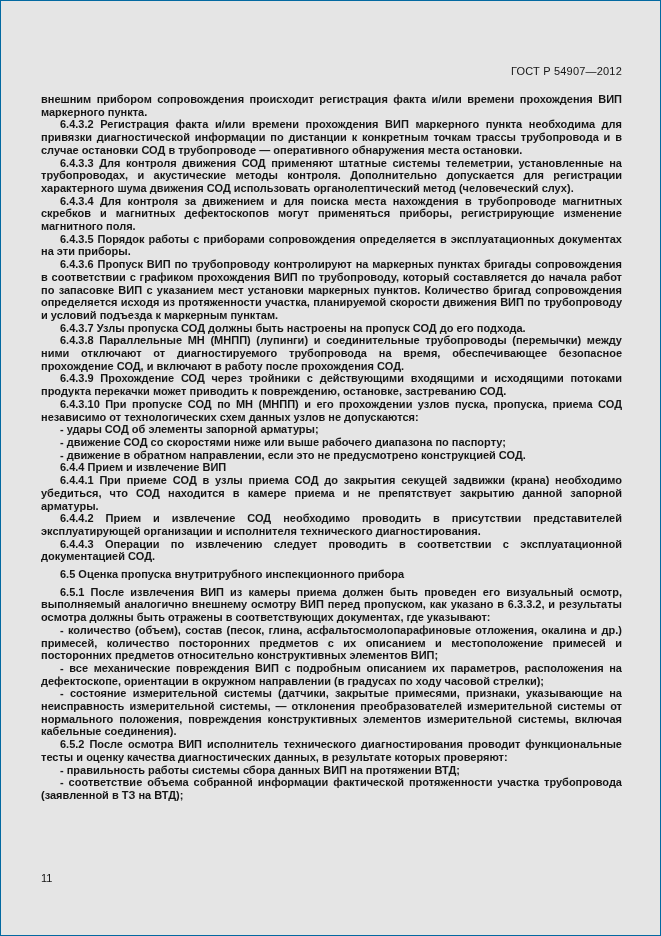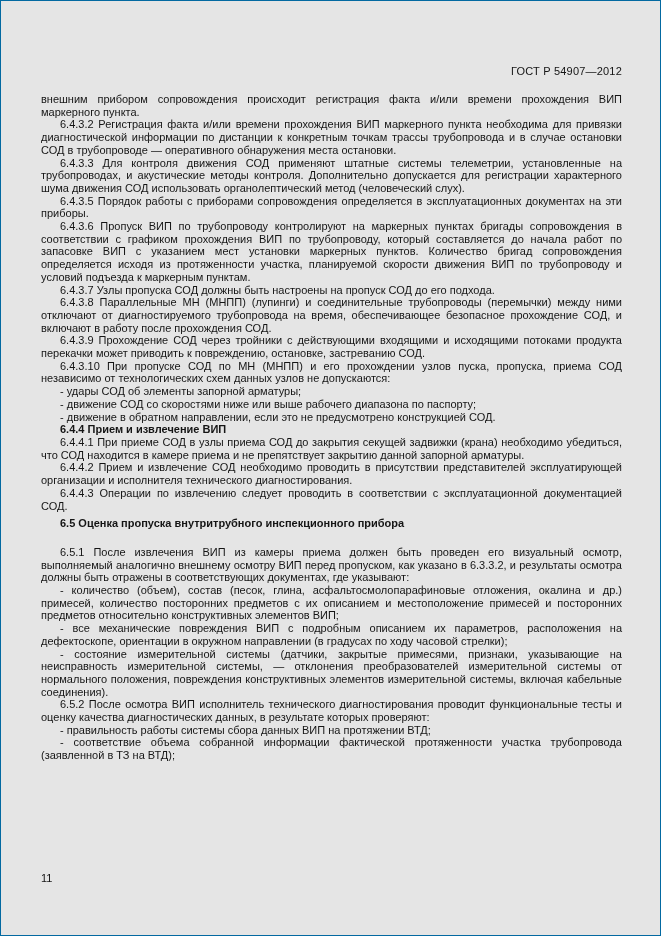--- a/index.html
+++ b/index.html
@@ -24,41 +24,42 @@
     font-size: 11px;
     letter-spacing: 0.2px;
   }
   .doc-body {
     position: absolute;
     top: 92px; left: 40px; width: 581px;
     font-size: 11px;
     line-height: 12.7px;
     text-align: justify;
   }
-  p.para { margin: 0; text-indent: 19px; }
+  p.para { margin: 0; text-indent: 19px; font-weight: bold; }
   p.para.noindent { text-indent: 0; }
   p.para.bold { font-weight: bold; }
-  p.para.spaced { margin-top: 5px; margin-bottom: 16px; }
+  p.para.spaced { margin-top: 5px; margin-bottom: 5px; }
   .page-number {
     position: absolute;
     top: 871px; left: 40px; width: 581px;
     text-align: left;
     font-size: 11px;
   }
 </style>
 </head>
 <body>
 
 <div class="page">
   <div class="doc-header">ГОСТ Р 54907—2012</div>
 
   <div class="doc-body" id="doc-body">
       <p class="para noindent">внешним прибором сопровождения происходит регистрация факта и/или времени прохождения ВИП маркерного пункта.</p>
       <p class="para">6.4.3.2 Регистрация факта и/или времени прохождения ВИП маркерного пункта необходима для привязки диагностической информации по дистанции к конкретным точкам трассы трубопровода и в случае остановки СОД в трубопроводе — оперативного обнаружения места остановки.</p>
       <p class="para">6.4.3.3 Для контроля движения СОД применяют штатные системы телеметрии, установленные на трубопроводах, и акустические методы контроля. Дополнительно допускается для регистрации характерного шума движения СОД использовать органолептический метод (человеческий слух).</p>
+      <p class="para">6.4.3.4 Для контроля за движением и для поиска места нахождения в трубопроводе магнитных скребков и магнитных дефектоскопов могут применяться приборы, регистрирующие изменение магнитного поля.</p>
       <p class="para">6.4.3.5 Порядок работы с приборами сопровождения определяется в эксплуатационных документах на эти приборы.</p>
       <p class="para">6.4.3.6 Пропуск ВИП по трубопроводу контролируют на маркерных пунктах бригады сопровождения в соответствии с графиком прохождения ВИП по трубопроводу, который составляется до начала работ по запасовке ВИП с указанием мест установки маркерных пунктов. Количество бригад сопровождения определяется исходя из протяженности участка, планируемой скорости движения ВИП по трубопроводу и условий подъезда к маркерным пунктам.</p>
       <p class="para">6.4.3.7 Узлы пропуска СОД должны быть настроены на пропуск СОД до его подхода.</p>
       <p class="para">6.4.3.8 Параллельные МН (МНПП) (лупинги) и соединительные трубопроводы (перемычки) между ними отключают от диагностируемого трубопровода на время, обеспечивающее безопасное прохождение СОД, и включают в работу после прохождения СОД.</p>
       <p class="para">6.4.3.9 Прохождение СОД через тройники с действующими входящими и исходящими потоками продукта перекачки может приводить к повреждению, остановке, застреванию СОД.</p>
       <p class="para">6.4.3.10 При пропуске СОД по МН (МНПП) и его прохождении узлов пуска, пропуска, приема СОД независимо от технологических схем данных узлов не допускаются:</p>
       <p class="para">- удары СОД об элементы запорной арматуры;</p>
       <p class="para">- движение СОД со скоростями ниже или выше рабочего диапазона по паспорту;</p>
       <p class="para">- движение в обратном направлении, если это не предусмотрено конструкцией СОД.</p>
       <p class="para bold">6.4.4 Прием и извлечение ВИП</p>

